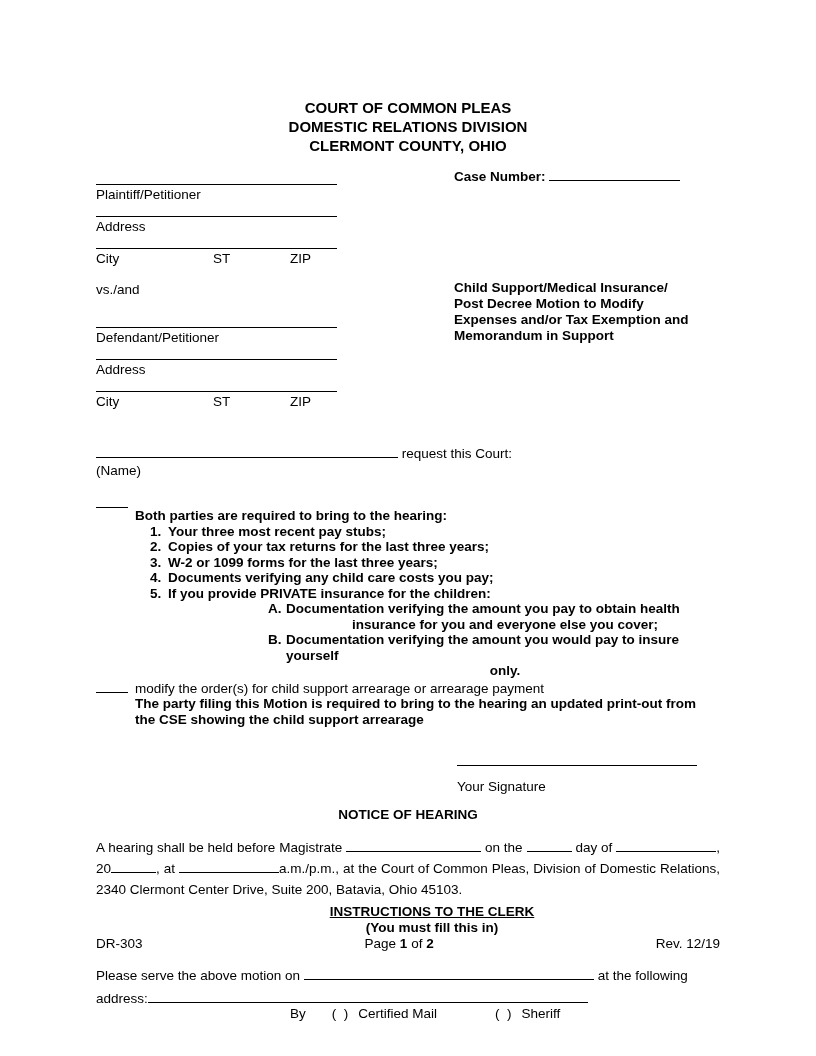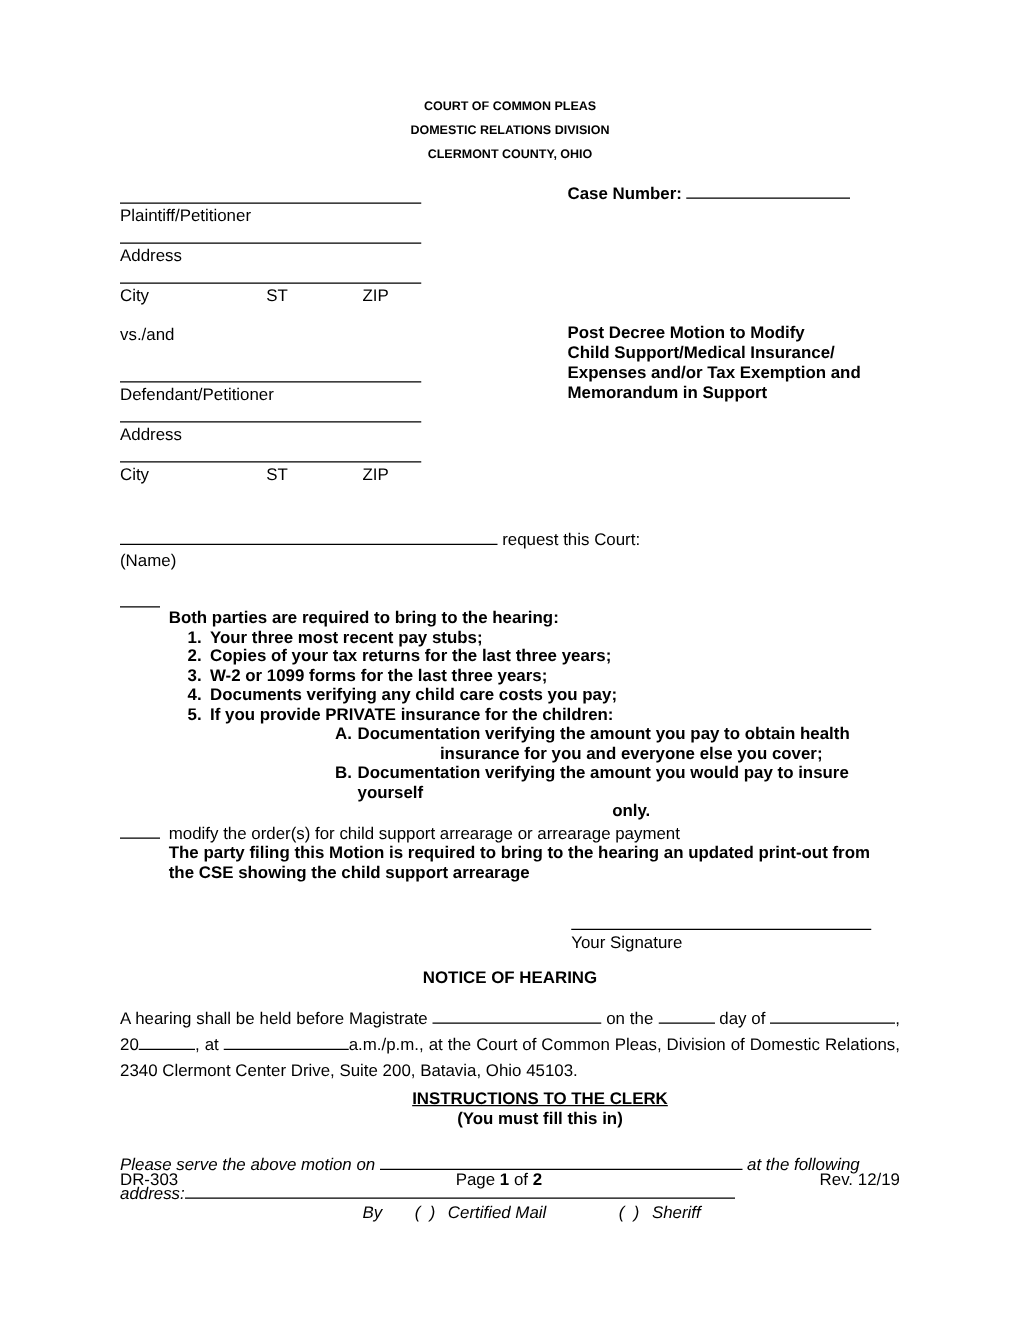--- a/index.html
+++ b/index.html
@@ -8,21 +8,21 @@
     width:816px; height:1056px;
     background:#ffffff;
     color:#000;
     font-family:"Liberation Sans", sans-serif;
     font-size:13.5px;
     overflow:hidden;
   }
   .content { position:absolute; left:96px; top:0; width:624px; }
 
   
-  .titles { padding-top:76px; text-align:center; font-weight:bold; font-size:10px; line-height:19px; }
+  .titles { padding-top:98px; text-align:center; font-weight:bold; font-size:15px; line-height:19px; }
 
   
   .caption { display:flex; margin-top:12px; }
   .cap-left { width:241px; padding-top:17px; }
   .cap-right { width:266px; margin-left:auto; }
   .fld { margin-bottom:14px; }
   .rule { height:0; border-top:1.5px solid #000; }
   .lbl { line-height:15px; padding-top:2px; }
   .csz { position:relative; height:17px; }
   .csz .st { position:absolute; left:117px; top:2px; }
@@ -47,32 +47,32 @@
   .b { font-weight:bold; }
   .li { display:flex; padding-left:15px; font-weight:bold; }
   .li .n { width:18px; flex:none; }
   .sub { margin-left:133px; font-weight:bold; }
   .sub .li2 { display:flex; }
   .sub .n2 { width:18px; flex:none; }
   .sub .cont { margin-left:22px;text-align:center; }
 
   
   .sig { margin-top:38px; margin-left:361px; width:240px; }
-  .sig .lbl { padding-top:2px; }
+  .sig .lbl { padding-top:2px;margin-top:11px; }
 
   
   .notice-head { margin-top:13px; text-align:center; font-weight:bold; line-height:16px; }
   .hearing { margin-top:14px; line-height:21px; }
   .hline { width:624px; }
   .just { text-align:justify; text-align-last:justify; }
 
   
   .instr { margin-top:4px; text-align:center; font-weight:bold; line-height:16px; padding-left:48px; }
   .instr .u { text-decoration:underline; }
-  .clerk { margin-top:17px; line-height:23px;font-style:italic; }
+  .clerk { margin-top:28px; line-height:23px; }
   .byrow { margin-top:-4px; line-height:16px; margin-left:194px; white-space:nowrap; }
   .byrow .by { margin-right:26px; }
   .byrow .box { margin-right:10px; }
   .byrow .m1 { margin-right:58px; }
 
   
   .footer { position:absolute; left:96px; right:96px; top:936px; display:flex; justify-content:space-between; line-height:15px; }
 </style>
 </head>
 <body>
@@ -121,22 +121,22 @@
             <span class="zip">ZIP</span>
           </div>
         </div>
       </div>
       <div class="cap-right">
         <div class="case-row">
           <span class="case-lab">Case Number:</span>
           <span class="bl" style="width:131px;"></span>
         </div>
         <div class="motion-title">
+          <div>Child Support/Medical Insurance/</div>
           <div>Post Decree Motion to Modify</div>
-          <div>Child Support/Medical Insurance/</div>
           <div>Expenses and/or Tax Exemption and</div>
           <div>Memorandum in Support</div>
         </div>
       </div>
     </div>
 
     <div class="name-row">
       <span class="bl" style="width:302px;"></span>
       <span>request this Court:</span>
     </div>

